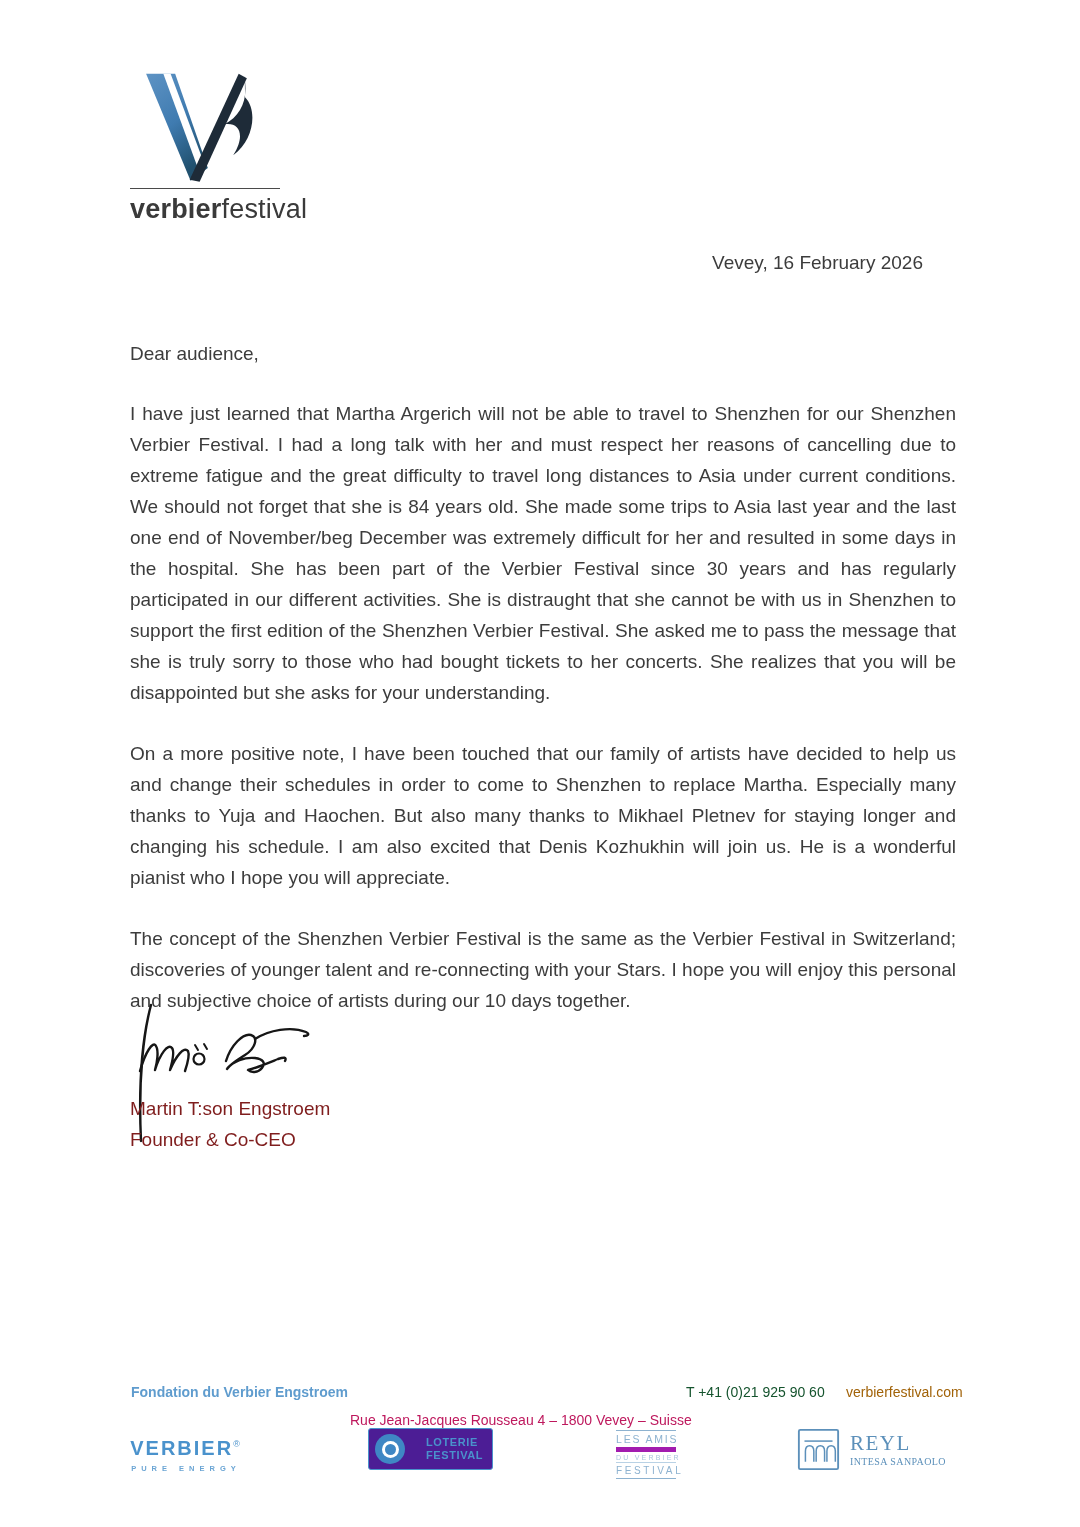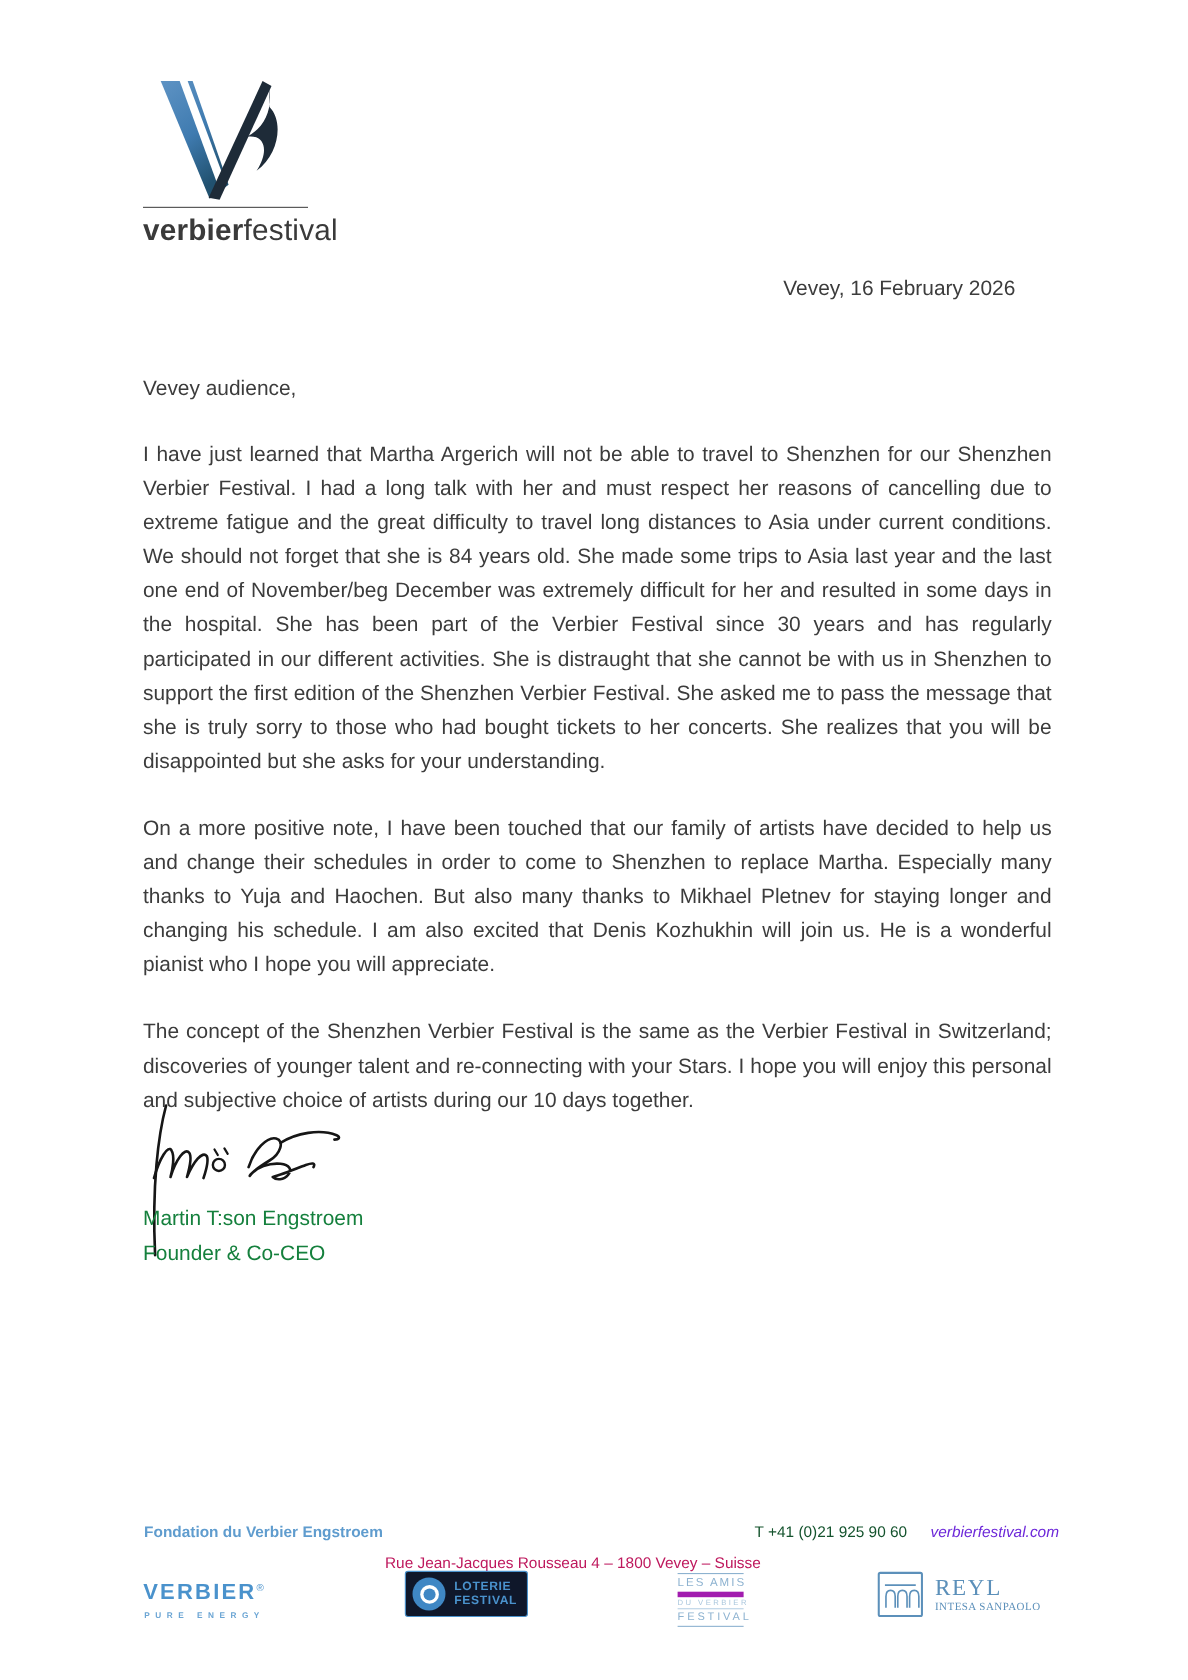--- a/index.html
+++ b/index.html
@@ -34,43 +34,43 @@
   .salutation { margin: 0 0 29px 0; }
   .letter-body p.para { margin: 0 0 30px 0; text-align: justify; }
 
   
   .sig-scribble {
     position: absolute; left: 125px; top: 995px;
     width: 235px; height: 152px; pointer-events: none;
   }
   .sig-block {
     position: absolute; left: 130px; top: 1093px;
-    font-size: 19px; line-height: 31px; color: #15803d;
+    font-size: 19px; line-height: 31px; color: #7f1d1d;
   }
 
   
   .footer-item { position: absolute; top: 1384px; font-size: 14px; white-space: nowrap; }
   .footer-foundation { left: 131px; color: #5f9cce; font-weight: 700; }
   .footer-address { left: 350px; color: #be185d; margin-top: 28px; }
   .footer-phone { left: 686px; color: #14532d; }
-  .footer-website { left: 846px; color: #6d28d9; font-style: italic; }
+  .footer-website { left: 846px; color: #a16207; }
 
   
   .sp { position: absolute; color: #4a92cc; }
 
   .sp-verbier { left: 130px; top: 1437px; text-align: center; width: 112px; }
   .sp-verbier .name { font-weight: 700; font-size: 20px; letter-spacing: 2px; white-space: nowrap; }
   .sp-verbier .name sup { font-size: 9px; font-weight: 400; }
   .sp-verbier .tagline { margin-top: 4px; font-size: 7.5px; letter-spacing: 5px; font-weight: 700; color: #6ba5d4; white-space: nowrap; }
 
   .sp-loterie { left: 368px; top: 1428px; }
   .sp-loterie .box {
-    display: flex; align-items: center; gap: 8px;
+    display: flex; align-items: center; gap: 21px;
     border: 1.6px solid #4a92cc; border-radius: 3px;
-    padding: 5px 9px 5px 6px; background: #0f172a;
+    padding: 5px 9px 5px 6px; background: #4c1d95;
   }
   .lr-icon { position: relative; width: 30px; height: 30px; border-radius: 50%; background: #3f87c4; flex: 0 0 auto; }
   .lr-icon .ring { position: absolute; left: 7px; top: 7px; width: 17px; height: 17px; border-radius: 50%; background: #ffffff; }
   .lr-icon .dot { position: absolute; left: 10px; top: 10px; width: 11px; height: 11px; border-radius: 50%; background: #3f87c4; }
   .sp-loterie .txt { font-weight: 800; font-size: 11px; letter-spacing: 0.6px; line-height: 13px; }
 
   .sp-amis { left: 616px; top: 1430px; width: 60px; color: #8db2d0; }
   .sp-amis .l1 { border-top: 1.4px solid #8db2d0; border-bottom: 5px solid #a21caf; padding: 2px 0 2px 0; font-size: 10.5px; letter-spacing: 1.8px; white-space: nowrap; }
   .sp-amis .l2 { padding: 2px 0 1px 0; font-size: 7px; letter-spacing: 2.2px; color: #a9c6dd; white-space: nowrap; }
   .sp-amis .l3 { border-top: 1px solid #b9d2e5; border-bottom: 1.4px solid #8db2d0; padding: 2px 0 2px 0; font-size: 10px; letter-spacing: 2.6px; white-space: nowrap; }
@@ -105,21 +105,21 @@
     </svg>
     <div class="logo-rule"></div>
     <div class="wordmark">
       <span class="bold">verbier</span><span>festival</span>
     </div>
   </div>
 
   <div class="date-line">Vevey, 16 February 2026</div>
 
   <div class="letter-body">
-    <p class="salutation">Vevey audience,</p>
+    <p class="salutation">Dear audience,</p>
     <p class="para">I have just learned that Martha Argerich will not be able to travel to Shenzhen for our Shenzhen Verbier Festival. I had a long talk with her and must respect her reasons of cancelling due to extreme fatigue and the great difficulty to travel long distances to Asia under current conditions. We should not forget that she is 84 years old. She made some trips to Asia last year and the last one end of November/beg December was extremely difficult for her and resulted in some days in the hospital. She has been part of the Verbier Festival since 30 years and has regularly participated in our different activities. She is distraught that she cannot be with us in Shenzhen to support the first edition of the Shenzhen Verbier Festival. She asked me to pass the message that she is truly sorry to those who had bought tickets to her concerts. She realizes that you will be disappointed but she asks for your understanding.</p>
     <p class="para">On a more positive note, I have been touched that our family of artists have decided to help us and change their schedules in order to come to Shenzhen to replace Martha. Especially many thanks to Yuja and Haochen. But also many thanks to Mikhael Pletnev for staying longer and changing his schedule. I am also excited that Denis Kozhukhin will join us. He is a wonderful pianist who I hope you will appreciate.</p>
     <p class="para">The concept of the Shenzhen Verbier Festival is the same as the Verbier Festival in Switzerland; discoveries of younger talent and re-connecting with your Stars. I hope you will enjoy this personal and subjective choice of artists during our 10 days together.</p>
   </div>
 
   <svg class="sig-scribble" viewBox="0 0 235 152" xmlns="http://www.w3.org/2000/svg" fill="none" stroke="#161616" stroke-width="2.4" stroke-linecap="round" stroke-linejoin="round">
     <path d="M26,10 C19,36 13,82 16,146"></path>
     <path d="M15,76 C20,58 28,45 31,51 C34,56 32,68 30,75 C35,59 43,48 47,53 C50,57 47,68 45,75 C51,61 59,51 63,56 C65,60 62,70 60,76"></path>
     <circle cx="74" cy="64" r="5.5" stroke-width="2.2"></circle>
     <path d="M70,50 l3,5 M79,49 l3,5" stroke-width="2"></path>

